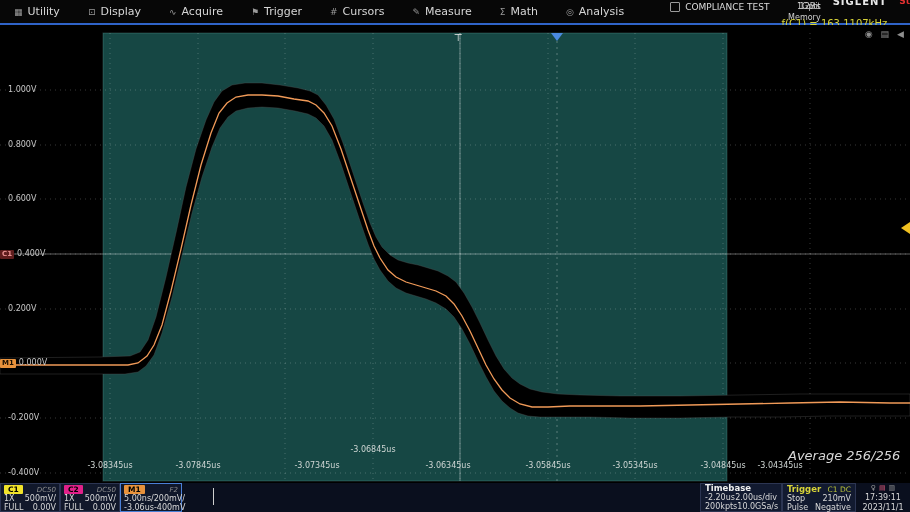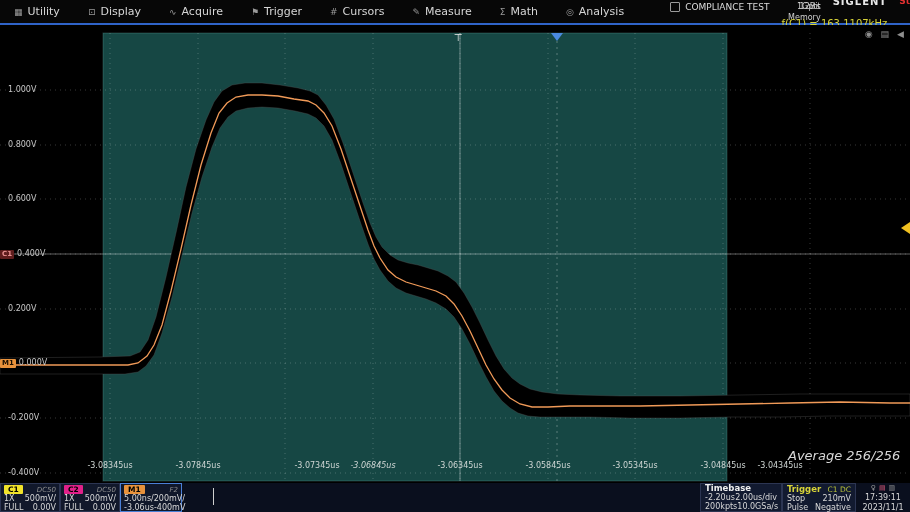--- a/index.html
+++ b/index.html
@@ -159,22 +159,22 @@
       </div>
       <div class="vlabel" style="left: 8px; top: 388px;">
         <span>-0.200V</span>
       </div>
       <div class="vlabel" style="left: 8px; top: 443px;">
         <span>-0.400V</span>
       </div>
       <div class="tlabel" style="left: 110px; top: 436px;">-3.08345us</div>
       <div class="tlabel" style="left: 198px; top: 436px;">-3.07845us</div>
       <div class="tlabel" style="left: 285px; top: 436px; margin-left: 32px;">-3.07345us</div>
-      <div class="tlabel" style="left: 373px; top: 436px; font-style: italic;">-3.06845us</div>
-      <div class="tlabel" style="left: 460px; top: 436px;">-3.06345us</div>
+      <div class="tlabel" style="left: 373px; top: 420px;">-3.06845us</div>
+      <div class="tlabel" style="left: 448px; top: 436px;">-3.06345us</div>
       <div class="tlabel" style="left: 548px; top: 436px;">-3.05845us</div>
       <div class="tlabel" style="left: 635px; top: 436px;">-3.05345us</div>
       <div class="tlabel" style="left: 723px; top: 436px;">-3.04845us</div>
       <div class="tlabel" style="left: 780px; top: 436px;">-3.04345us</div>
       <div class="avg-label" style="left: 788px; top: 423px;">Average 256/256</div>
       <div class="corner-icons">
         <span>◉</span>
         <span>▤</span>
         <span>◀</span>
       </div>

